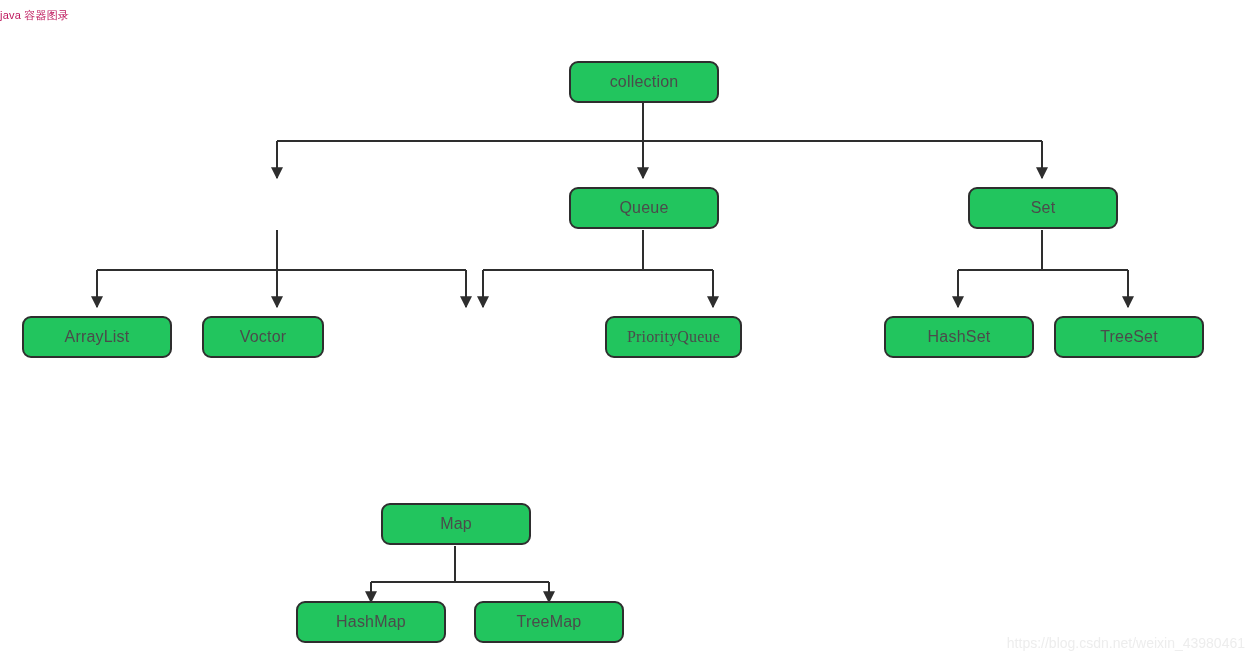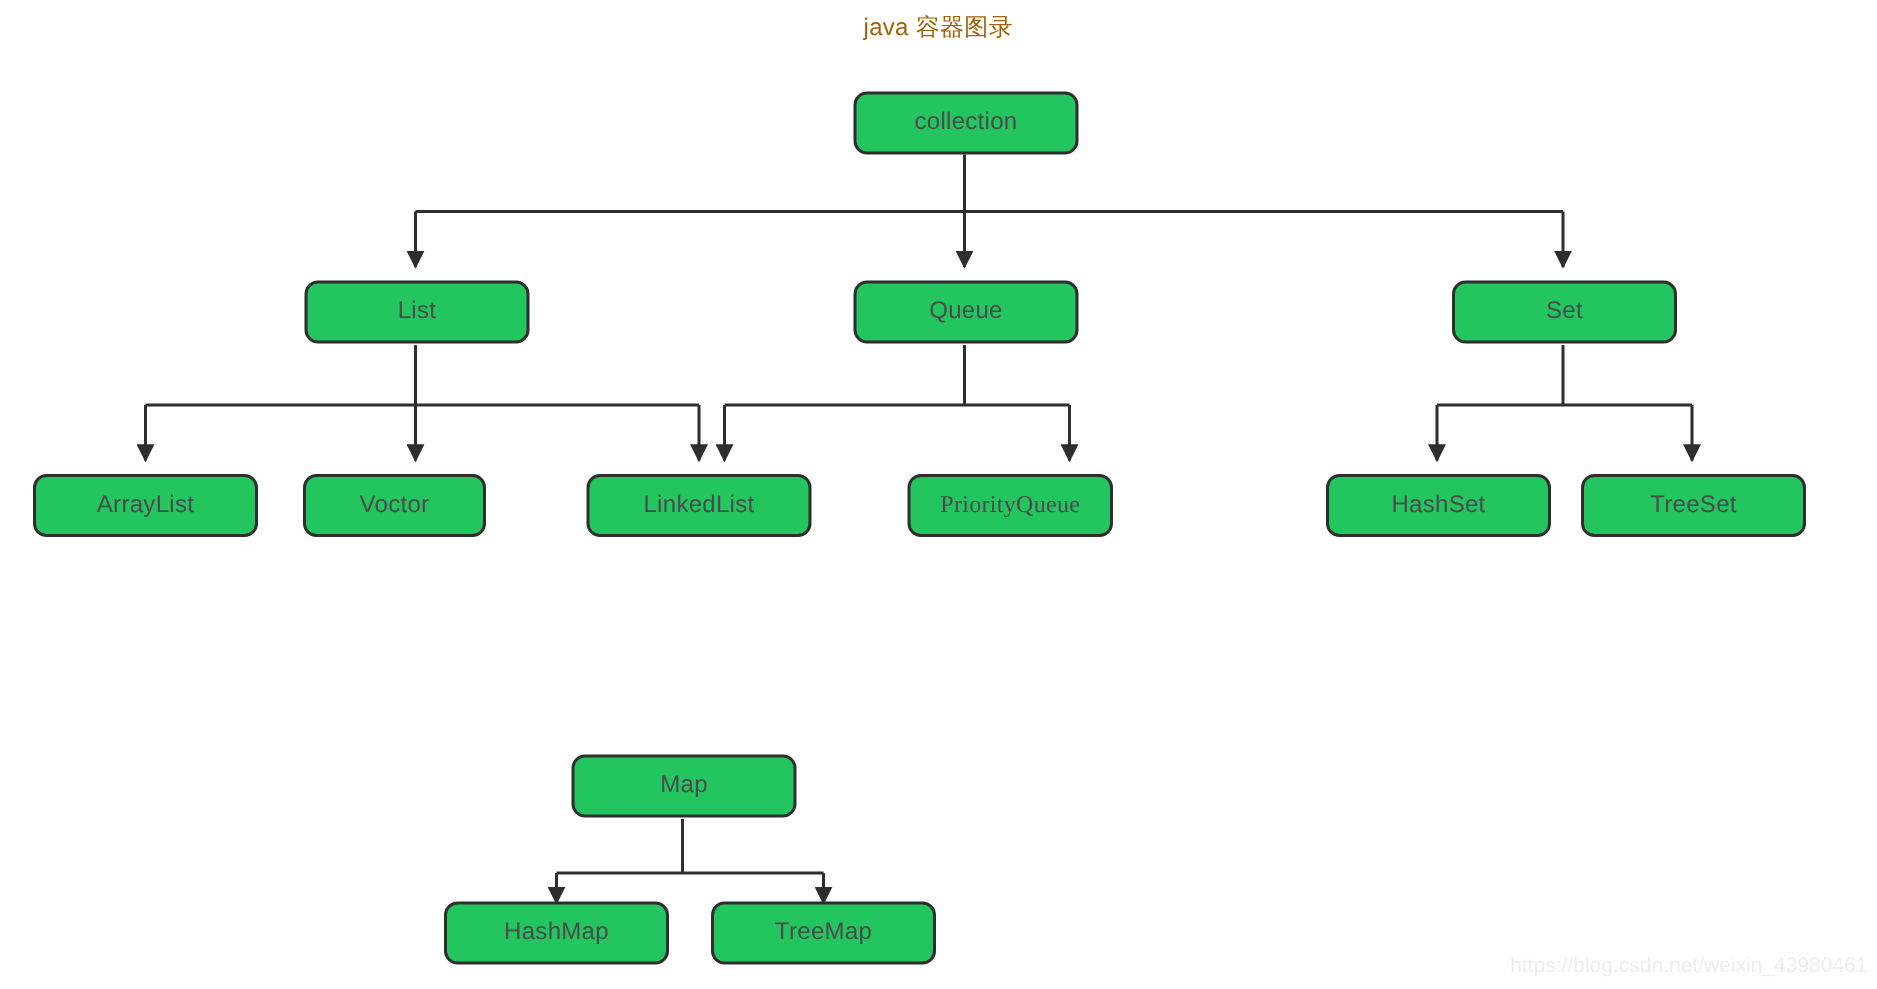--- a/index.html
+++ b/index.html
@@ -20,23 +20,23 @@
     left: 0;
     top: 0;
     width: 1251px;
     height: 659px;
   }
   .diagram-title {
     position: absolute;
     left: 0;
     top: 8px;
     width: 1251px;
-    text-align: center;
-    font-size: 16px;
-    color: #a16207;
+    text-align: left;
+    font-size: 11px;
+    color: #be185d;
     letter-spacing: 0.2px;
     white-space: nowrap;
   }
   .node {
     position: absolute;
     box-sizing: border-box;
     background: #22c55e;
     border: 2px solid #2e2e2e;
     border-radius: 9px;
     display: flex;
@@ -100,27 +100,25 @@
       <path d="M 455 546 L 455 582"></path>
       <path d="M 371 582 L 549 582"></path>
       <path d="M 371 582 L 371 602" marker-end="url(#arrow)"></path>
       <path d="M 549 582 L 549 602" marker-end="url(#arrow)"></path>
 
     </g>
   </svg>
 
   <div class="node" style="left:569px; top:61px; width:150px; height:42px;">collection</div>
 
-  <div class="node" style="left:203px; top:187px; width:150px; height:42px;">List</div>
   <div class="node" style="left:569px; top:187px; width:150px; height:42px;">Queue</div>
   <div class="node" style="left:968px; top:187px; width:150px; height:42px;">Set</div>
 
   <div class="node" style="left:22px; top:316px; width:150px; height:42px;">ArrayList</div>
   <div class="node" style="left:202px; top:316px; width:122px; height:42px;">Voctor</div>
-  <div class="node" style="left:391px; top:316px; width:150px; height:42px;">LinkedList</div>
   <div class="node" style="left:605px; top:316px; width:137px; height:42px;font-family:Liberation Serif, serif;">PriorityQueue</div>
   <div class="node" style="left:884px; top:316px; width:150px; height:42px;">HashSet</div>
   <div class="node" style="left:1054px; top:316px; width:150px; height:42px;">TreeSet</div>
 
   <div class="node" style="left:381px; top:503px; width:150px; height:42px;">Map</div>
   <div class="node" style="left:296px; top:601px; width:150px; height:42px;">HashMap</div>
   <div class="node" style="left:474px; top:601px; width:150px; height:42px;text-align:center;">TreeMap</div>
 
   <div class="watermark">https://blog.csdn.net/weixin_43980461</div>
 

